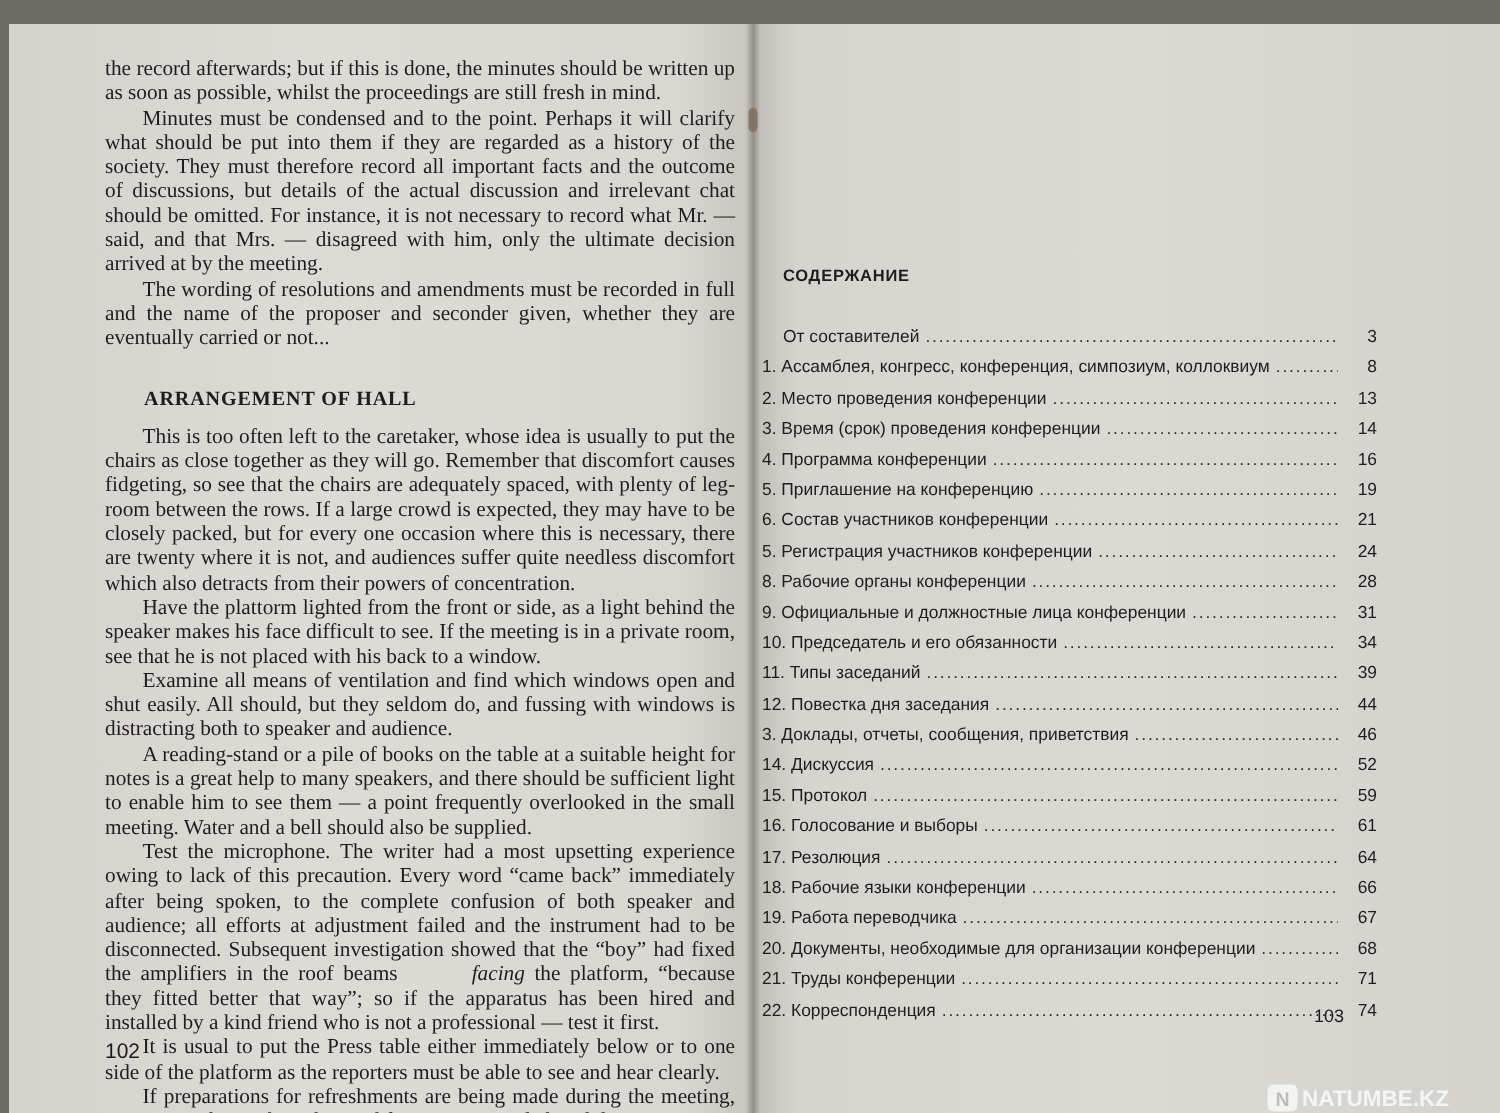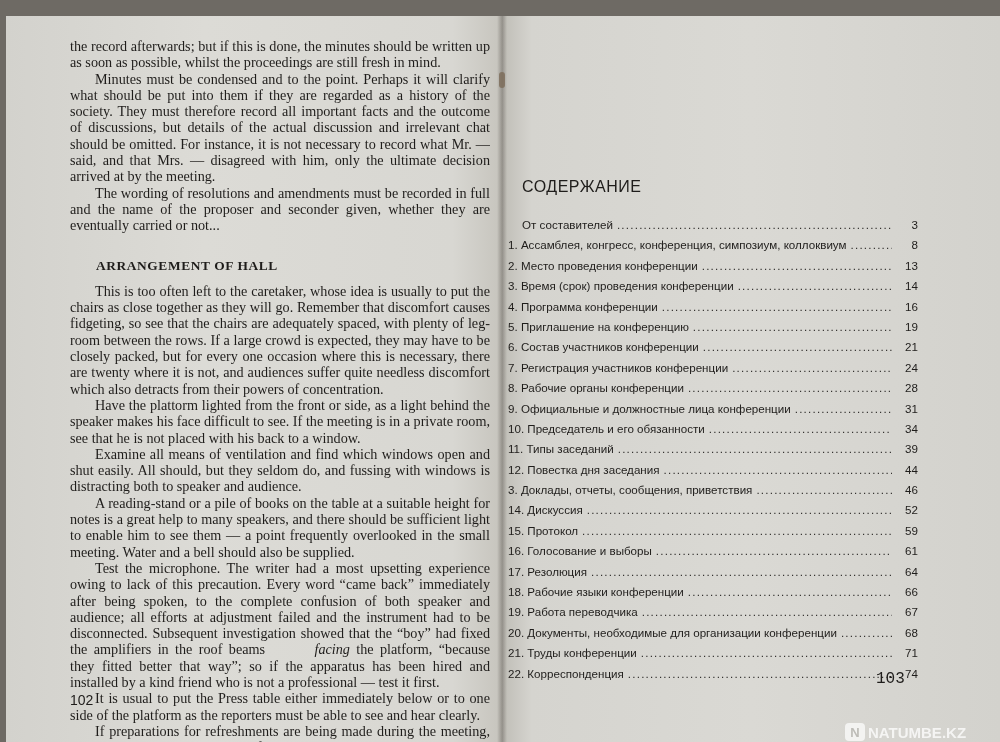--- a/index.html
+++ b/index.html
@@ -37,37 +37,37 @@
   }
   .left-text p { margin: 0; text-indent: 25px; }
   .left-text p.noindent { text-indent: 0; }
   .left-text h3 {
     margin: 24px 0 9px 26px; font-size: 13.4px; font-weight: bold; letter-spacing: .6px;
   }
   .left-text em { font-style: italic; margin-left: 43px; }
   .folio-left { position: absolute; left: 70px; top: 676px; font-family: "Liberation Sans", sans-serif; font-size: 14px; }
   .toc-title {
     position: absolute; left: 522px; top: 162px;
-    font-family: "Liberation Sans", sans-serif; font-weight: normal; font-size: 16px; letter-spacing: .5px;
+    font-family: "Liberation Sans", sans-serif; font-weight: bold; font-size: 11px; letter-spacing: .5px;
   }
   .toc {
     position: absolute; left: 508px; top: 198px; width: 410px;
     font-family: "Liberation Sans", sans-serif; font-size: 11.6px;
   }
   .toc-row {
     display: flex; align-items: baseline; height: 20.4px; white-space: nowrap;
   }
   .toc-row.first { padding-left: 14px; margin-bottom: 4px; align-items: center; }
   .toc-label { flex: 0 0 auto; }
   .toc-dots {
     flex: 1 1 auto; overflow: hidden; margin: 0 4px; letter-spacing: 2.2px; color: #2a2826;
   }
   .toc-dots::before { content: ". . . . . . . . . . . . . . . . . . . . . . . . . . . . . . . . . . . . . . . . . . . . . . . . . . . . . . . . . . . . . . . . . . . . . . . . . . ."; letter-spacing: -1px; }
   .toc-page { flex: 0 0 22px; text-align: right; }
-  .folio-right { position: absolute; left: 876px; top: 654px; font-family: Liberation Mono, monospace; font-size: 16px; }
+  .folio-right { position: absolute; left: 876px; top: 654px; font-family: Liberation Sans, sans-serif; font-size: 12px; }
   .watermark {
     position: absolute; left: 845px; top: 707px;
     display: flex; align-items: center; gap: 3px;
     color: rgba(255,255,255,0.75); font-family: "Liberation Sans", sans-serif; font-weight: bold; font-size: 15px;
   }
   .wm-icon {
     width: 20px; height: 18px; border-radius: 4px; background: rgba(255,255,255,0.7);
     color: #bdbcb7; font-size: 13px; display: flex; align-items: center; justify-content: center;
   }
 </style>
@@ -126,21 +126,21 @@
         <span class="toc-label">5. Приглашение на конференцию</span>
         <span class="toc-dots"></span>
         <span class="toc-page">19</span>
       </div>
       <div class="toc-row">
         <span class="toc-label">6. Состав участников конференции</span>
         <span class="toc-dots"></span>
         <span class="toc-page">21</span>
       </div>
       <div class="toc-row">
-        <span class="toc-label">7. Регистрация участников конференции</span>
+        <span class="toc-label">5. Регистрация участников конференции</span>
         <span class="toc-dots"></span>
         <span class="toc-page">24</span>
       </div>
       <div class="toc-row">
         <span class="toc-label">8. Рабочие органы конференции</span>
         <span class="toc-dots"></span>
         <span class="toc-page">28</span>
       </div>
       <div class="toc-row">
         <span class="toc-label">9. Официальные и должностные лица конференции</span>

